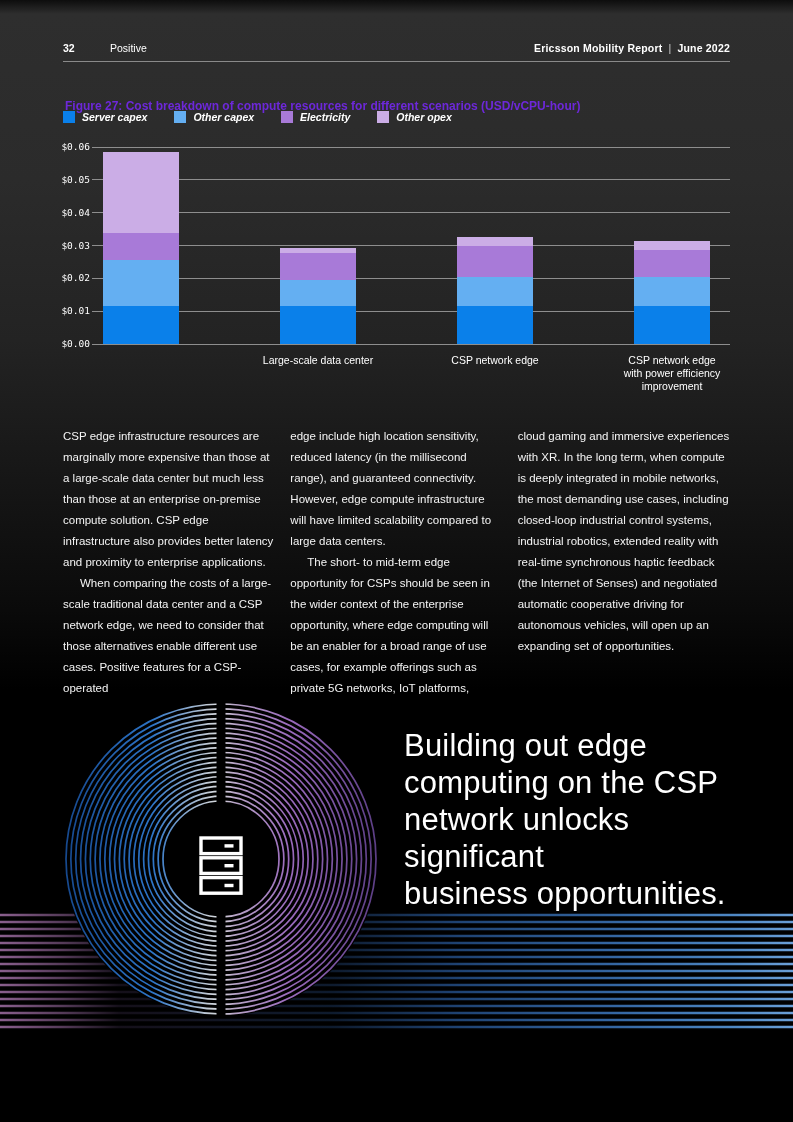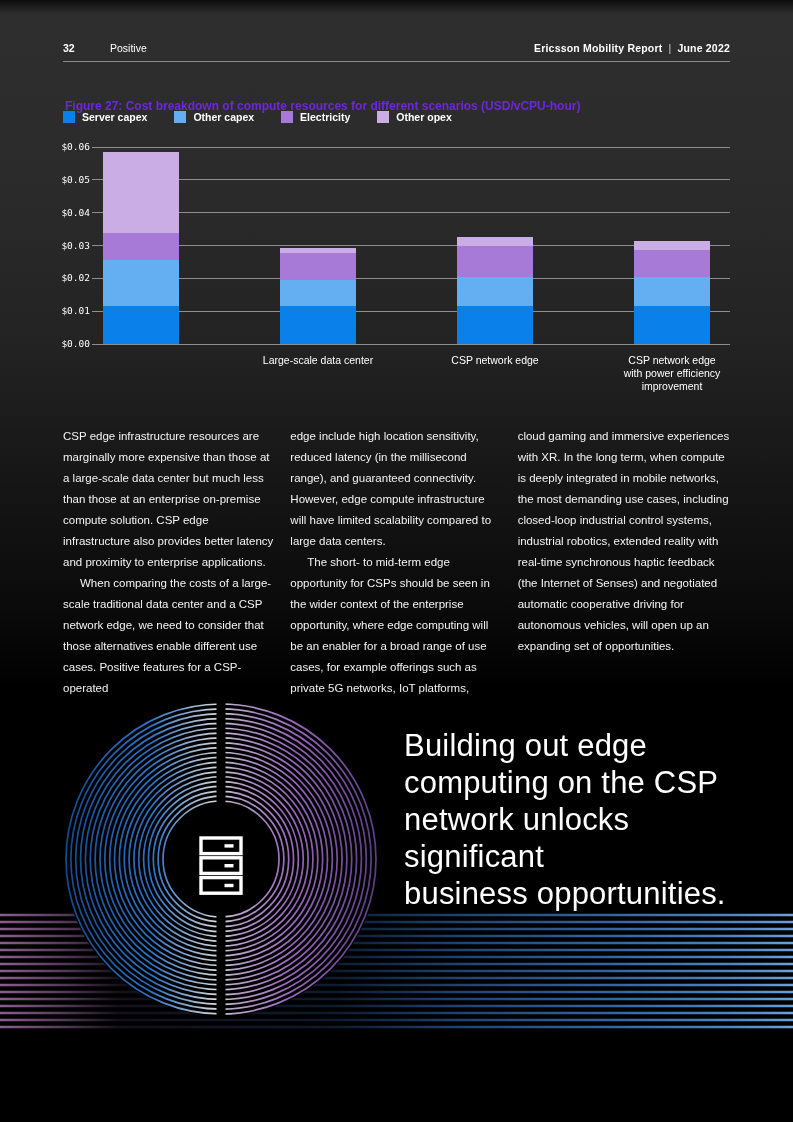--- a/index.html
+++ b/index.html
@@ -12,21 +12,21 @@
   
   .hdr{position:absolute;top:42px;left:63px;right:63px;font-size:10.5px;color:#fff;}
   .hdr .pno{font-weight:700;}
   .hdr .sec{position:absolute;left:47px;top:0;font-weight:400;}
   .hdr .right{position:absolute;right:0;top:0;font-weight:700;letter-spacing:.2px;}
   .hdr .divider{font-weight:400;color:#cfcfcf;padding:0 6px;}
   .hdr-rule{position:absolute;top:61px;left:63px;width:667px;height:1px;background:#8a8a8a;}
   
   .fig-title{position:absolute;top:83px;left:49px;font-size:12px;font-weight:700;color:#6d28d9;margin:16px;}
   
-  .legend{position:absolute;top:111px;left:63px;display:flex;align-items:flex-end;gap:27px;}
+  .legend{position:absolute;top:111px;left:63px;display:flex;align-items:flex-end;gap:27px;font-style:italic;}
   .legend .item{display:flex;align-items:center;}
   .legend .chip{width:12px;height:12px;display:inline-block;}
   .legend .lbl{margin-left:7px;font-size:10.5px;font-weight:700;color:#fff;}
   
   #plot{position:absolute;left:100px;top:147px;width:630px;height:197px;}
   .gridline{position:absolute;left:-8px;right:0;height:1px;background:#8e8e8e;}
   .ylab{position:absolute;left:-102px;width:92px;text-align:right;font-family:"DejaVu Sans Mono",monospace;font-size:9.5px;color:#fff;}
   .bar{position:absolute;bottom:0;width:76px;display:flex;flex-direction:column-reverse;}
   .seg{width:100%;}
   .xlab{position:absolute;top:207px;width:180px;transform:translateX(-50%);text-align:center;

